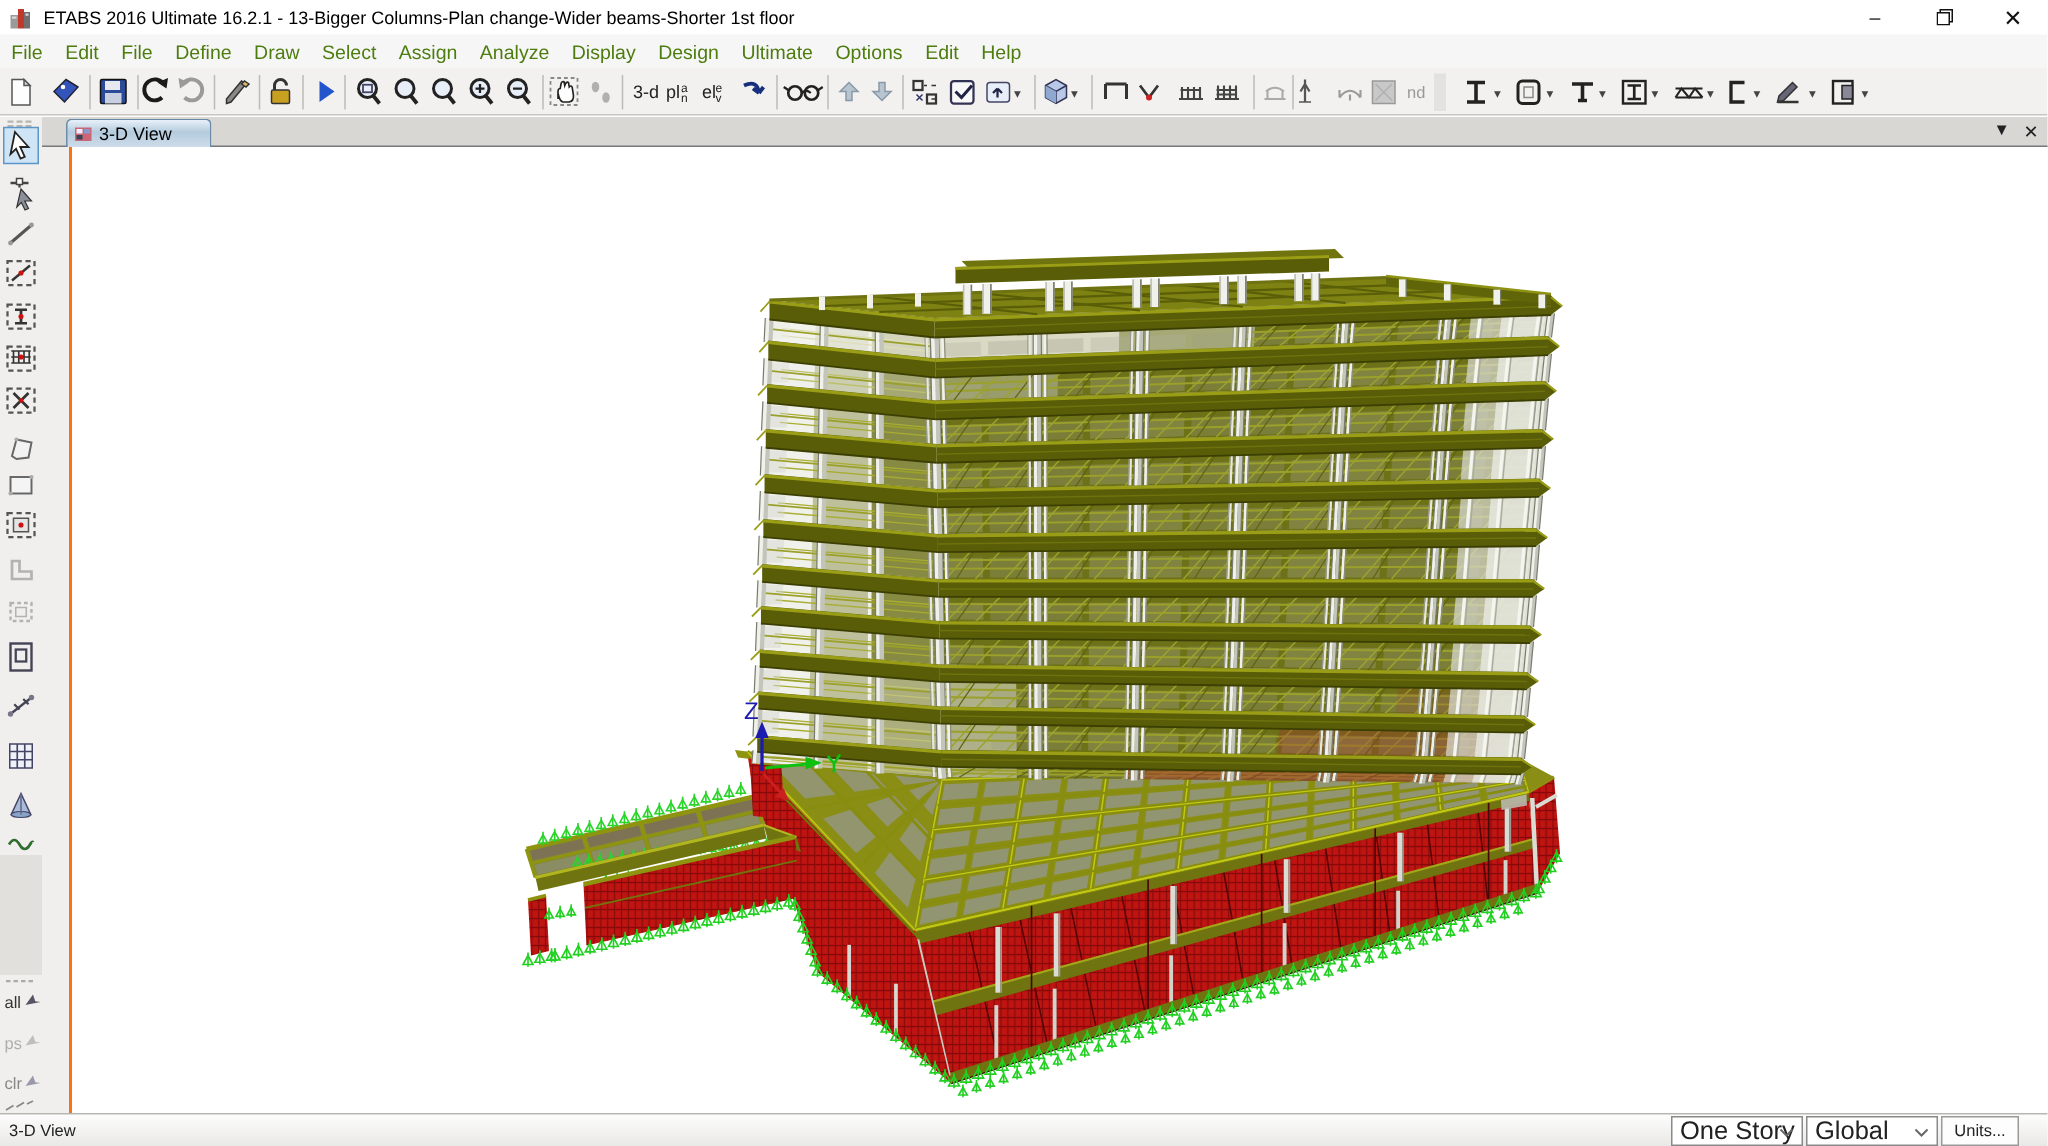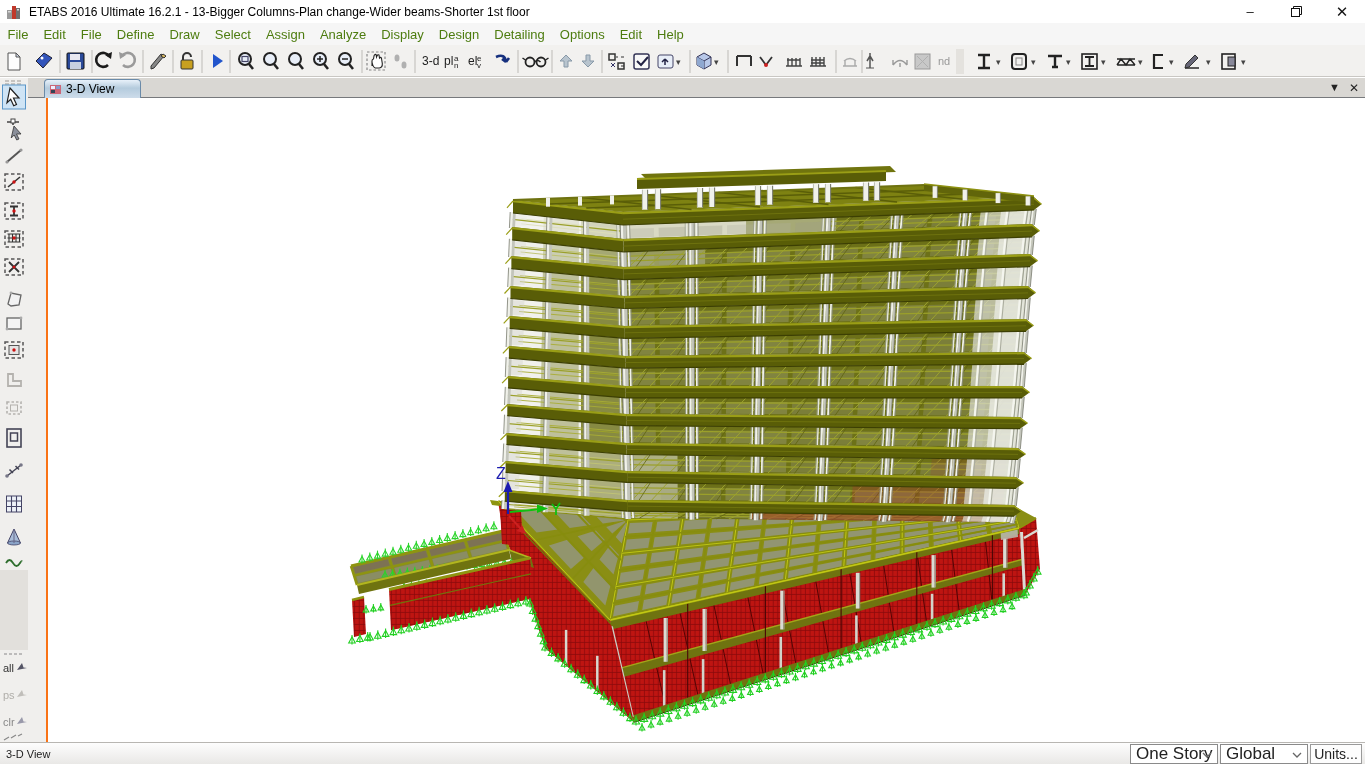--- a/index.html
+++ b/index.html
@@ -13,21 +13,21 @@
 .tabbar{position:absolute;left:28px;top:78px;width:1337px;height:20px;background:#d9d7d3;border-bottom:1px solid #77797c;z-index:4}
 .tab{position:absolute;left:16px;top:1px;width:97px;height:19px;border:1px solid #6a8aa8;border-bottom:none;border-radius:4px 4px 0 0;background:linear-gradient(#e8f1fa,#b4cbdd 45%,#cddcea);display:flex;align-items:center;font-size:12px;color:#000;padding-left:4px}
 .tabbtns{position:absolute;right:6px;top:3px;font-size:11px;color:#222;display:flex;gap:9px}
 .body{position:absolute;left:0;top:78px;width:1365px;height:664px;background:#fff}
 .leftrail{position:absolute;left:0;top:0;width:48px;height:664px;background:#f0efed;border-right:2px solid #f97316}
 .statusbar{position:absolute;left:0;top:742px;width:1365px;height:22px;background:linear-gradient(#fdfdfd,#e9e8e6);border-top:1px solid #b8b6b2;display:flex;align-items:center;font-size:11px;color:#222}
 .statusbar .lbl{margin-left:6px}
 .sb-right{margin-left:auto;display:flex;align-items:center;height:100%}
 .combo{width:88px;height:20px;border:1px solid #8a8a8a;background:#fff;font-size:17px;display:flex;align-items:center;padding-left:5px;position:relative;margin-right:2px}
 .combo .chev{position:absolute;right:4px;top:2px;color:#444;font-size:10px}
-.unitsbtn{width:52px;height:20px;border:1px solid #9a9a9a;background:#fdfdfd;font-size:14px;display:flex;align-items:center;justify-content:center;margin-right:3px}
+.unitsbtn{width:52px;height:20px;border:1px solid #9a9a9a;background:#fdfdfd;font-size:11px;display:flex;align-items:center;justify-content:center;margin-right:19px}
 svg text{user-select:none}
 </style></head><body>
 <div class="titlebar">
 <svg class="appicon" width="16" height="16">
       <rect x="1" y="6" width="5" height="9" fill="#9a9a9a"></rect>
       <rect x="6" y="2" width="4" height="13" fill="#c0392b"></rect>
       <rect x="10" y="4" width="4" height="11" fill="#707070"></rect>
       <rect x="2" y="7" width="3" height="1.5" fill="#d8d8d8"></rect>
       <rect x="11" y="5" width="2" height="1.5" fill="#d8d8d8"></rect>
     </svg>
@@ -47,21 +47,21 @@
     <span>File</span>
     <span>Edit</span>
     <span>File</span>
     <span>Define</span>
     <span>Draw</span>
     <span>Select</span>
     <span>Assign</span>
     <span>Analyze</span>
     <span>Display</span>
     <span>Design</span>
-    <span>Detailing</span>
+    <span>Ultimate</span>
     <span>Options</span>
     <span>Edit</span>
     <span>Help</span>
   </div>
 <div class="toolbar"><svg width="1365" height="33">
       <path d="M8 8 h8 l4 4 v13 h-12 z" fill="#fdfdfd" stroke="#555"></path>
       <path d="M16 8 l4 4 h-4 z" fill="#cfd8e8" stroke="#555"></path>
       <path d="M36 16 l8-8 8 5 -9 10 z" fill="#3355bb" stroke="#223"></path>
       <circle cx="42" cy="13" r="1.5" fill="#fff"></circle>
       <line x1="60" y1="5" x2="60" y2="28" stroke="#bdbbb7" stroke-width="1"></line>

